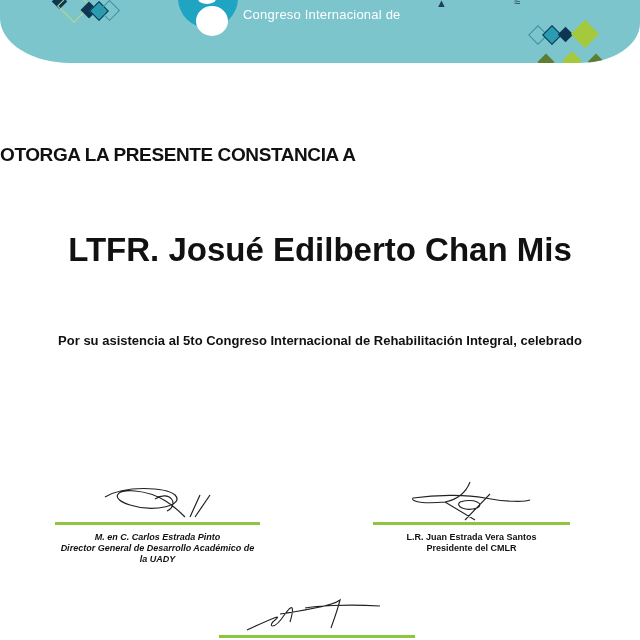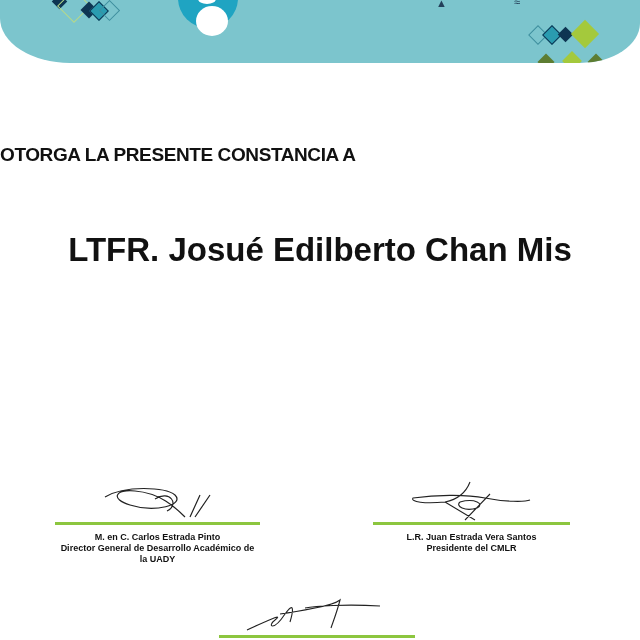--- a/index.html
+++ b/index.html
@@ -26,42 +26,44 @@
 
   <div class="diamond" style="left:54px;top:-4px;width:11px;height:11px;background:#0e3552;"></div>
   <div class="diamond" style="left:62px;top:-6px;width:22px;height:22px;border:1px solid #b6d98a;"></div>
   <div class="diamond" style="left:83px;top:4px;width:12px;height:12px;background:#0e3552;"></div>
   <div class="diamond" style="left:92px;top:4px;width:12px;height:12px;background:#2a9cb0;border:1px solid #0e3552;"></div>
   <div class="diamond" style="left:102px;top:3px;width:13px;height:13px;border:1px solid #3e8f9e;"></div>
 
   <div class="logo-drop"></div>
   <div class="logo-head"></div>
   <div class="logo-body"></div>
+  <div class="header-line1">Congreso Internacional de</div>
   <span class="emblem" style="left:436px;top:-3px;">▲</span>
   <span class="emblem" style="left:514px;top:-4px;">≈</span>
 
   <div class="diamond" style="left:531px;top:28px;width:12px;height:12px;border:1px solid #3e8f9e;"></div>
   <div class="diamond" style="left:545px;top:28px;width:12px;height:12px;background:#2a9cb0;border:1px solid #0e3552;"></div>
   <div class="diamond" style="left:560px;top:29px;width:11px;height:11px;background:#0e3552;"></div>
   <div class="diamond" style="left:575px;top:24px;width:20px;height:20px;background:#a4c93c;"></div>
   <div class="diamond" style="left:540px;top:56px;width:12px;height:12px;background:#5d7d32;"></div>
   <div class="diamond" style="left:565px;top:54px;width:14px;height:14px;background:#a4c93c;"></div>
   <div class="diamond" style="left:590px;top:56px;width:12px;height:12px;background:#5d7d32;"></div>
 </div>
 
 <div class="title">OTORGA LA PRESENTE CONSTANCIA  A</div>
 <div class="name">LTFR. Josué Edilberto Chan Mis</div>
 <div class="desc">
+  <div>Por su asistencia al 5to Congreso Internacional de Rehabilitación Integral, celebrado</div>
 </div>
 
 <svg class="sig" style="left:95px;top:485px;" width="130" height="40" viewBox="0 0 130 40">
   <path d="M10,12 C30,0 70,2 80,10 C90,20 60,28 35,20 C15,14 20,4 40,6 C65,8 80,22 90,32 M60,14 C75,4 85,20 72,26 M95,32 L105,10 M100,32 L115,10" fill="none" stroke="#222" stroke-width="1.2"></path>
 </svg>
 <div class="sig-line" style="left:55px;top:522px;width:205px;"></div>
-<div class="sig-name" style="left:50px;top:532px;width:215px;">
+<div class="sig-name" style="left:50px;top:532px;width:215px;font-style:italic;">
   <div>M. en C. Carlos Estrada Pinto</div>
   <div>Director General de Desarrollo Académico de</div>
   <div>la UADY</div>
 </div>
 
 <svg class="sig" style="left:405px;top:480px;" width="130" height="45" viewBox="0 0 130 45">
   <path d="M65,2 C60,15 50,20 40,22 C20,24 5,22 8,18 C30,15 60,14 80,18 C100,22 120,22 125,20 M40,22 L70,40 M60,40 L85,14 M55,22 C70,18 80,24 72,28 C60,32 50,26 55,22" fill="none" stroke="#222" stroke-width="1.1"></path>
 </svg>
 <div class="sig-line" style="left:373px;top:522px;width:197px;"></div>
 <div class="sig-name" style="left:370px;top:532px;width:203px;">

